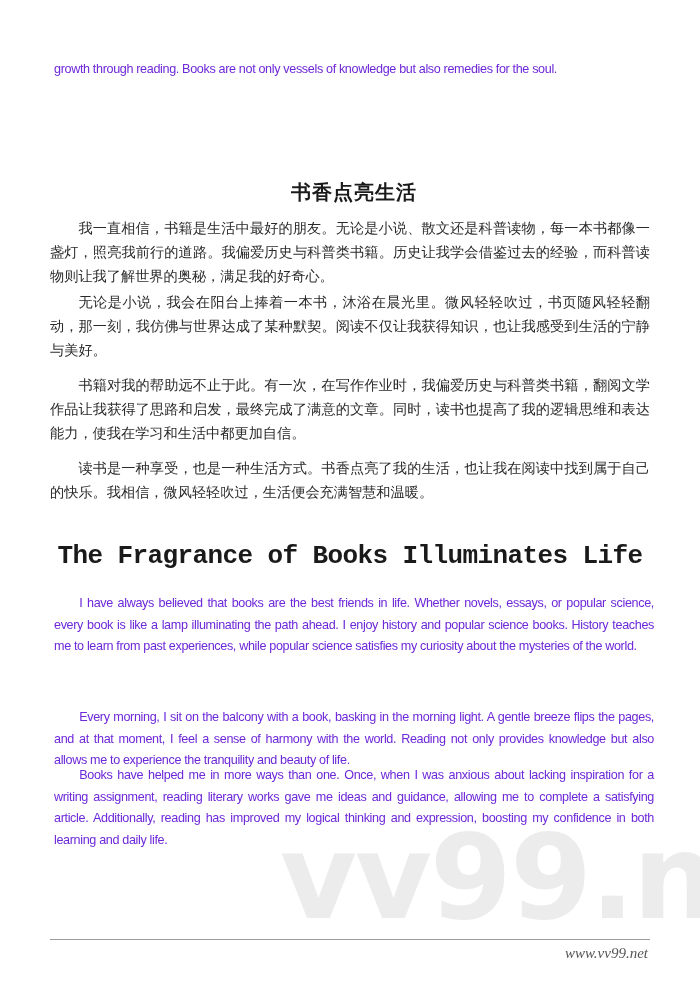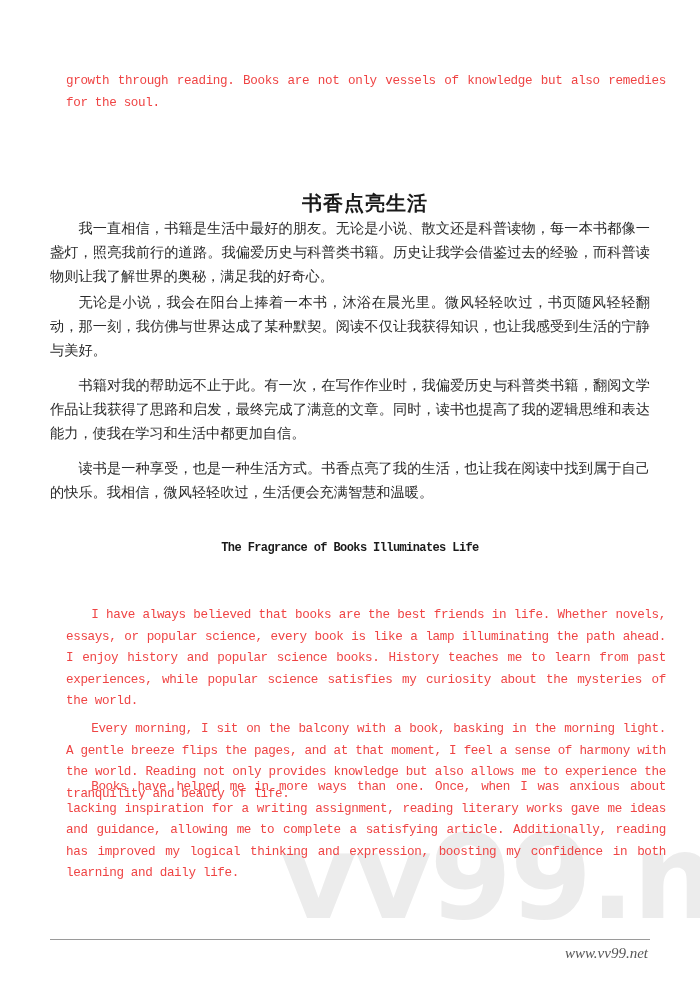--- a/index.html
+++ b/index.html
@@ -27,28 +27,28 @@
       font-family: "DejaVu Sans", sans-serif;
       font-weight: bold;
       font-size: 118px;
       letter-spacing: -2px;
       color: #ececec;
       line-height: 1;
       z-index: 0;
       user-select: none;
     }
     .en-p {
-      font-family: Liberation Mono, monospace;
+      font-family: Liberation Sans, sans-serif;
       font-size: 12.6px;
       line-height: 21.5px;
       text-align: justify;
-      margin: 16px;
+      margin: 4px;
       position: relative;
       z-index: 1;
-      color: #ef4444;
+      color: #6d28d9;
       letter-spacing: -0.35px;
     }
     .cn-p {
       font-family: "DejaVu Serif", serif;
       font-size: 14.2px;
       line-height: 24px;
       text-align: justify;
       margin: 0;
       text-indent: 2em;
       color: #2a2a2a;
@@ -56,28 +56,28 @@
       z-index: 1;
     }
     .indent {
       text-indent: 2em;
     }
     .cn-title {
       font-family: "DejaVu Sans", sans-serif;
       font-weight: bold;
       font-size: 20px;
       text-align: center;
-      margin: 15px;
+      margin: 4px;
       color: #1a1a1a;
       letter-spacing: 1px;
     }
     .en-title {
       font-family: "Liberation Mono", "DejaVu Sans Mono", monospace;
       font-weight: bold;
-      font-size: 12px;
+      font-size: 26px;
       text-align: center;
       margin: 0;
       color: #1a1a1a;
       letter-spacing: -0.6px;
     }
     .abs { position: absolute; left: 0; width: 600px; }
     .footer-rule {
       position: absolute;
       left: 50px;
       top: 939px;

